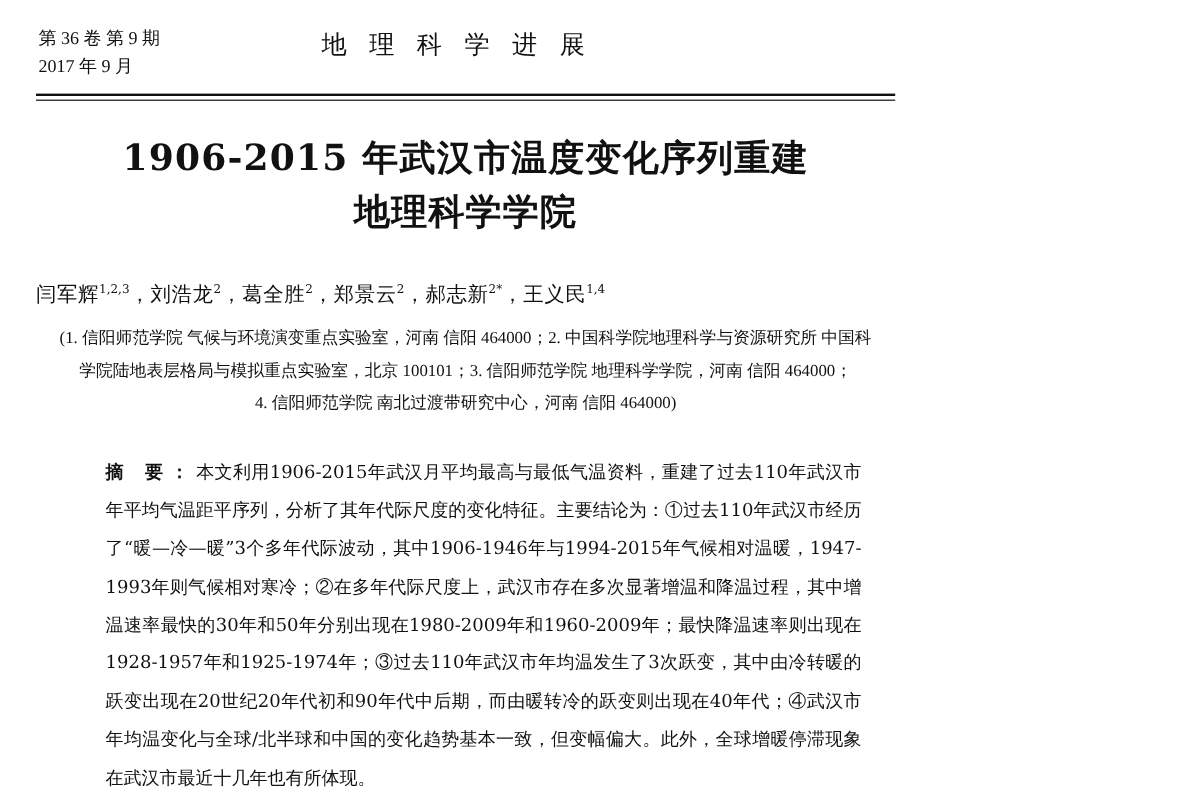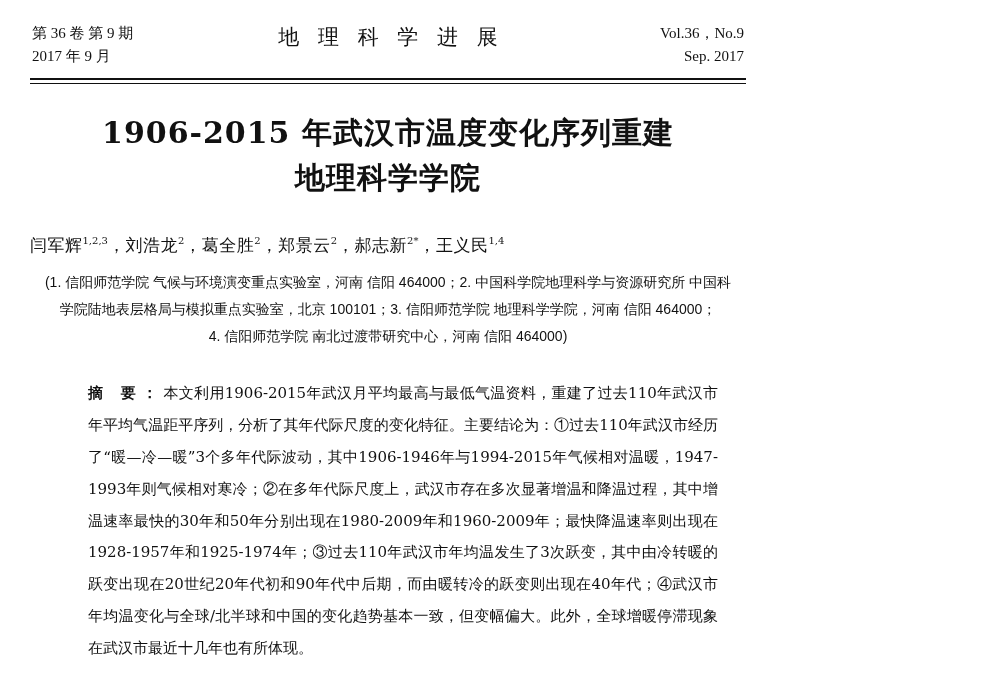--- a/index.html
+++ b/index.html
@@ -33,21 +33,21 @@
     display: flex;
     flex-direction: column;
     line-height: 1.55;
     font-size: 15px;
   }
   .masthead-left { align-items: flex-start; text-align: left; width: 230px; }
   .masthead-right { align-items: flex-end; text-align: right; width: 230px; }
   .masthead-center {
     flex: 1;
     display: flex;
-    flex-direction: column;
+    flex-direction: row;
     align-items: center;
   }
   .journal-cn {
     font-family: "DejaVu Serif", "Liberation Serif", serif;
     font-size: 21px;
     letter-spacing: 6px;
     padding-left: 6px;
     line-height: 1.5;
   }
   .journal-en {
@@ -88,21 +88,21 @@
   .authors sup {
     font-size: 10px;
     vertical-align: super;
     letter-spacing: 0;
   }
 
   
   .affiliations {
     margin-top: 12px;
     text-align: center;
-    font-family: Liberation Sans, sans-serif;
+    font-family: Liberation Serif, serif;
     font-size: 14px;
     line-height: 1.95;
   }
   .aff-line { display: block; }
 
   
   .abstract {
     margin-top: 28px;
     padding: 0 28px 0 58px;
     font-family: "DejaVu Serif", "Liberation Serif", serif;
@@ -134,24 +134,20 @@
 <div class="page">
 
   <div class="masthead">
     <div class="masthead-col masthead-left">
       <span>第 36 卷  第 9 期</span>
       <span>2017 年 9 月</span>
     </div>
     <div class="masthead-center">
       <span class="journal-cn">地 理 科 学 进 展</span>
     </div>
-    <div class="masthead-col masthead-right">
-      <span>Vol.36，No.9</span>
-      <span>Sep. 2017</span>
-    </div>
   </div>
 
   <div class="rule"></div>
 
   <div class="title-block">
     <div class="title-line">1906-2015 年武汉市温度变化序列重建</div>
     <div class="title-line">地理科学学院</div>
   </div>
 
   <div class="authors">

